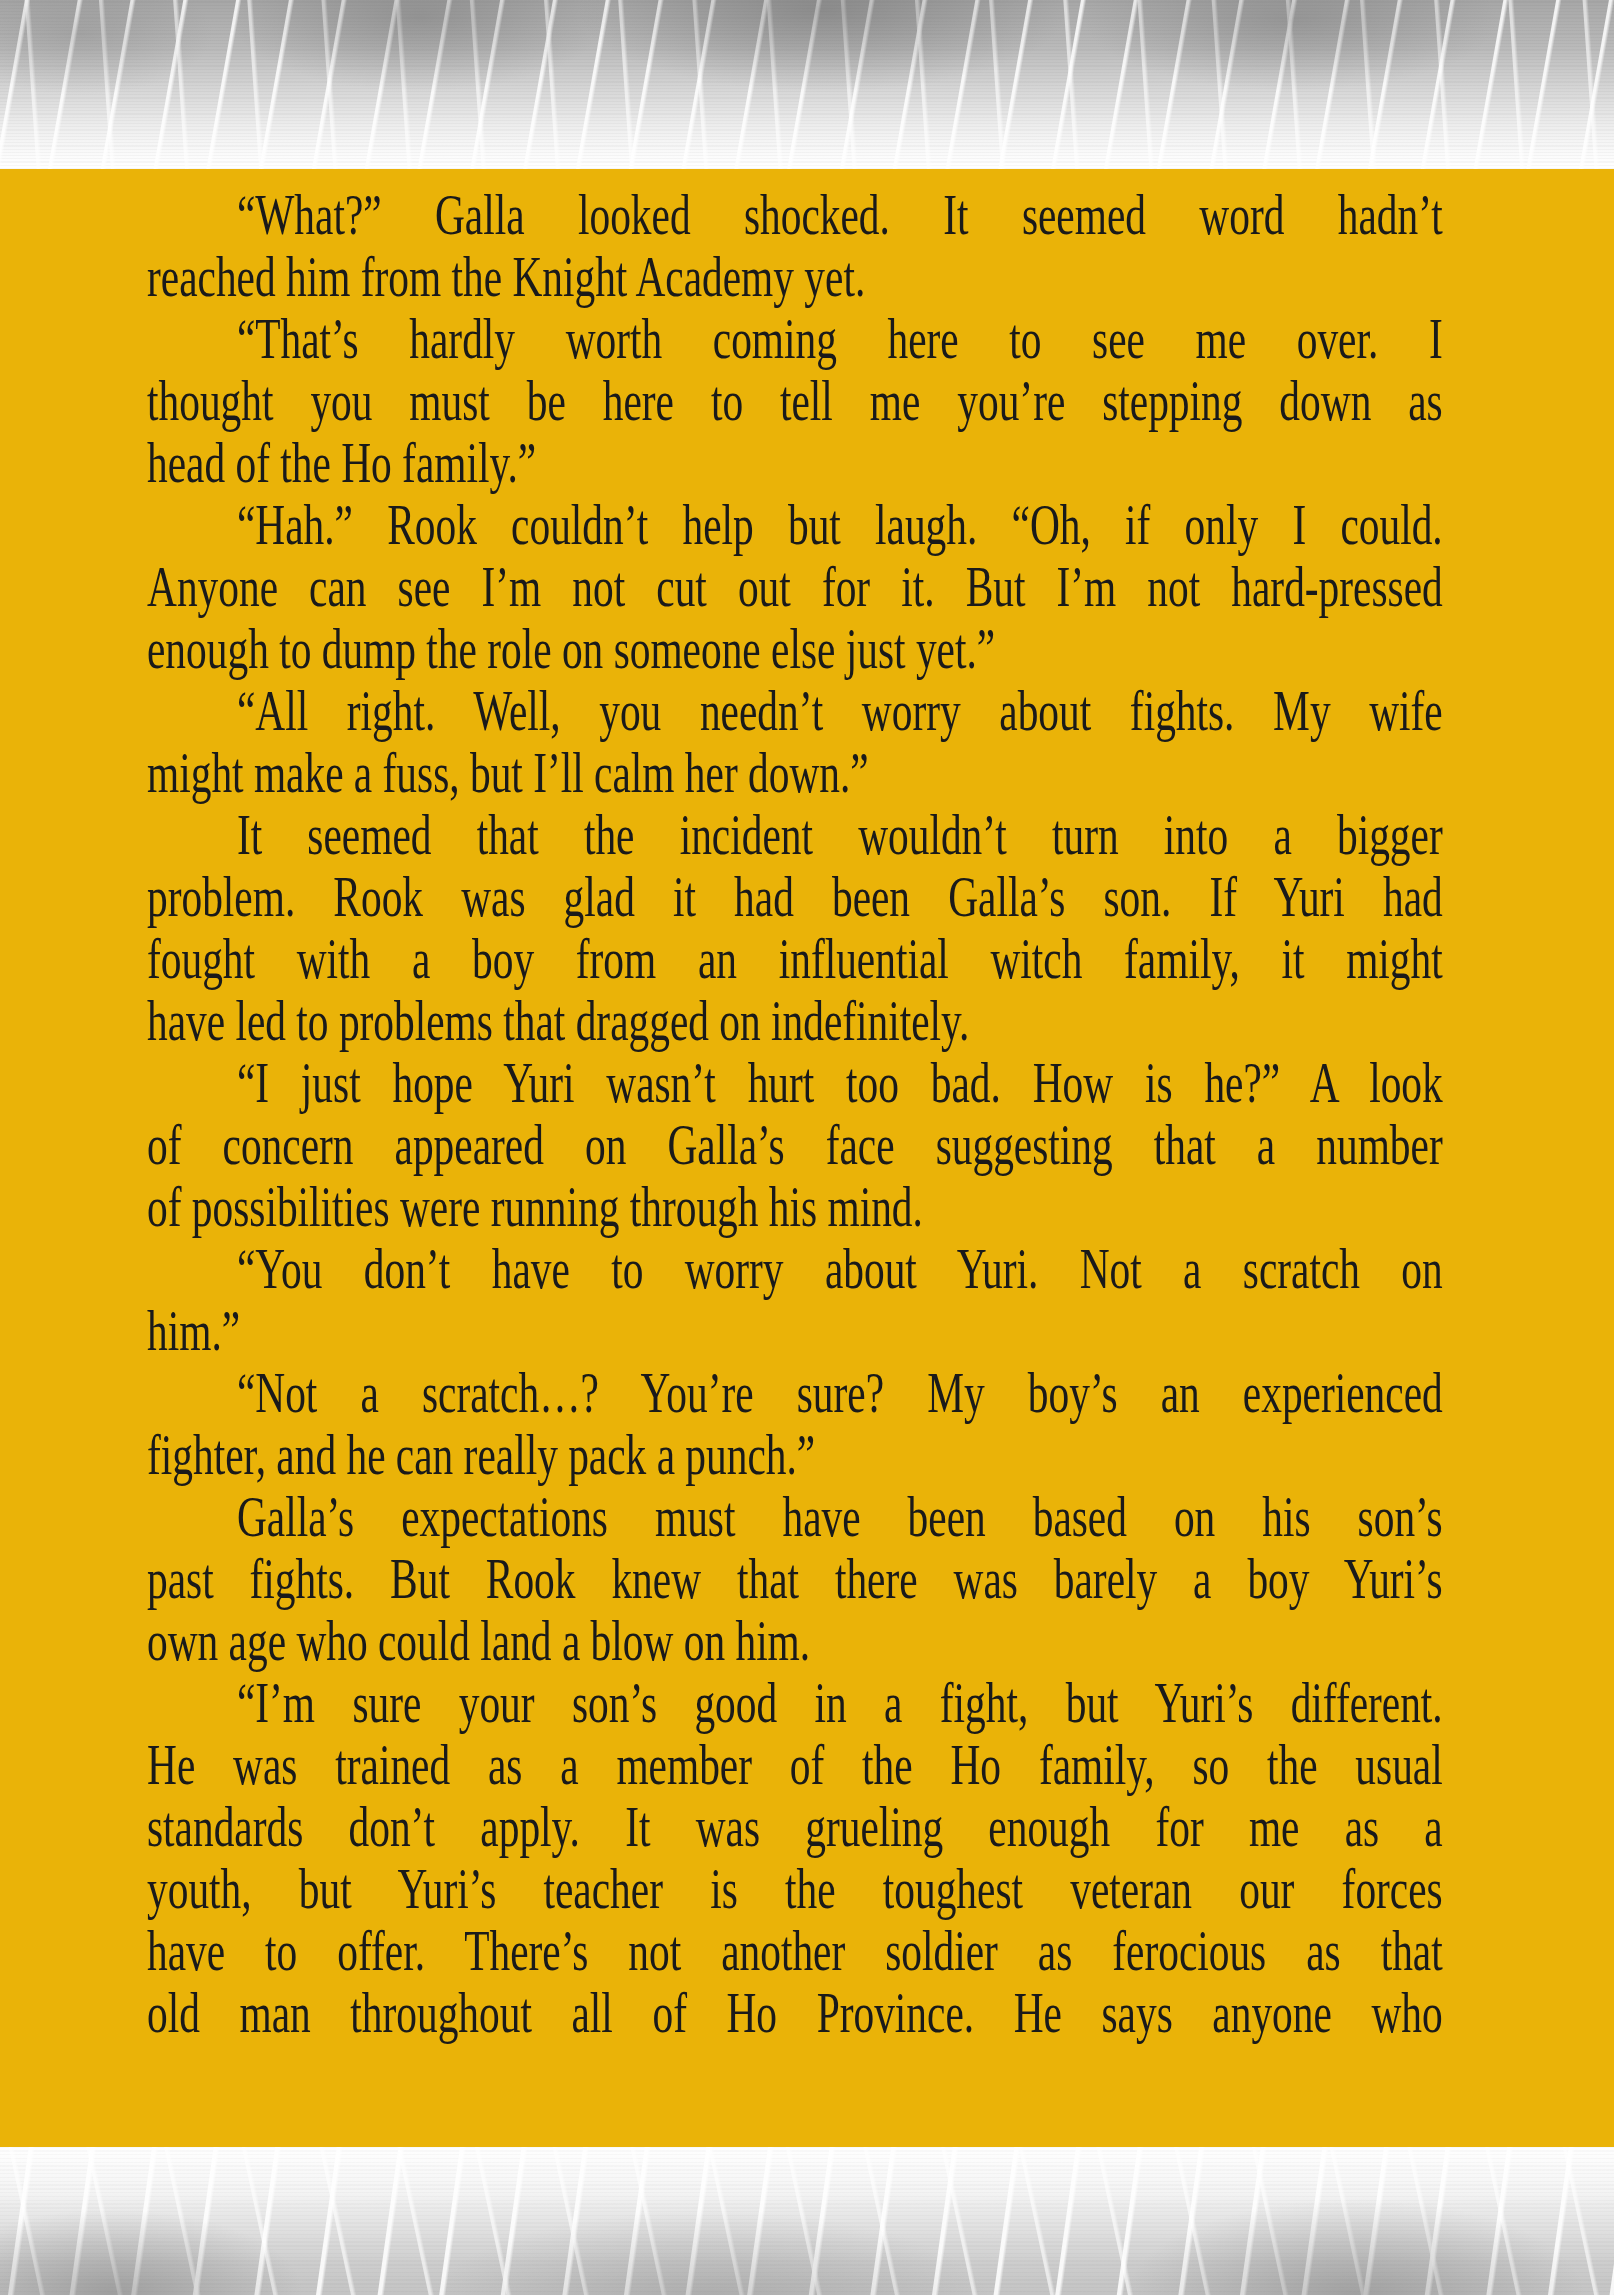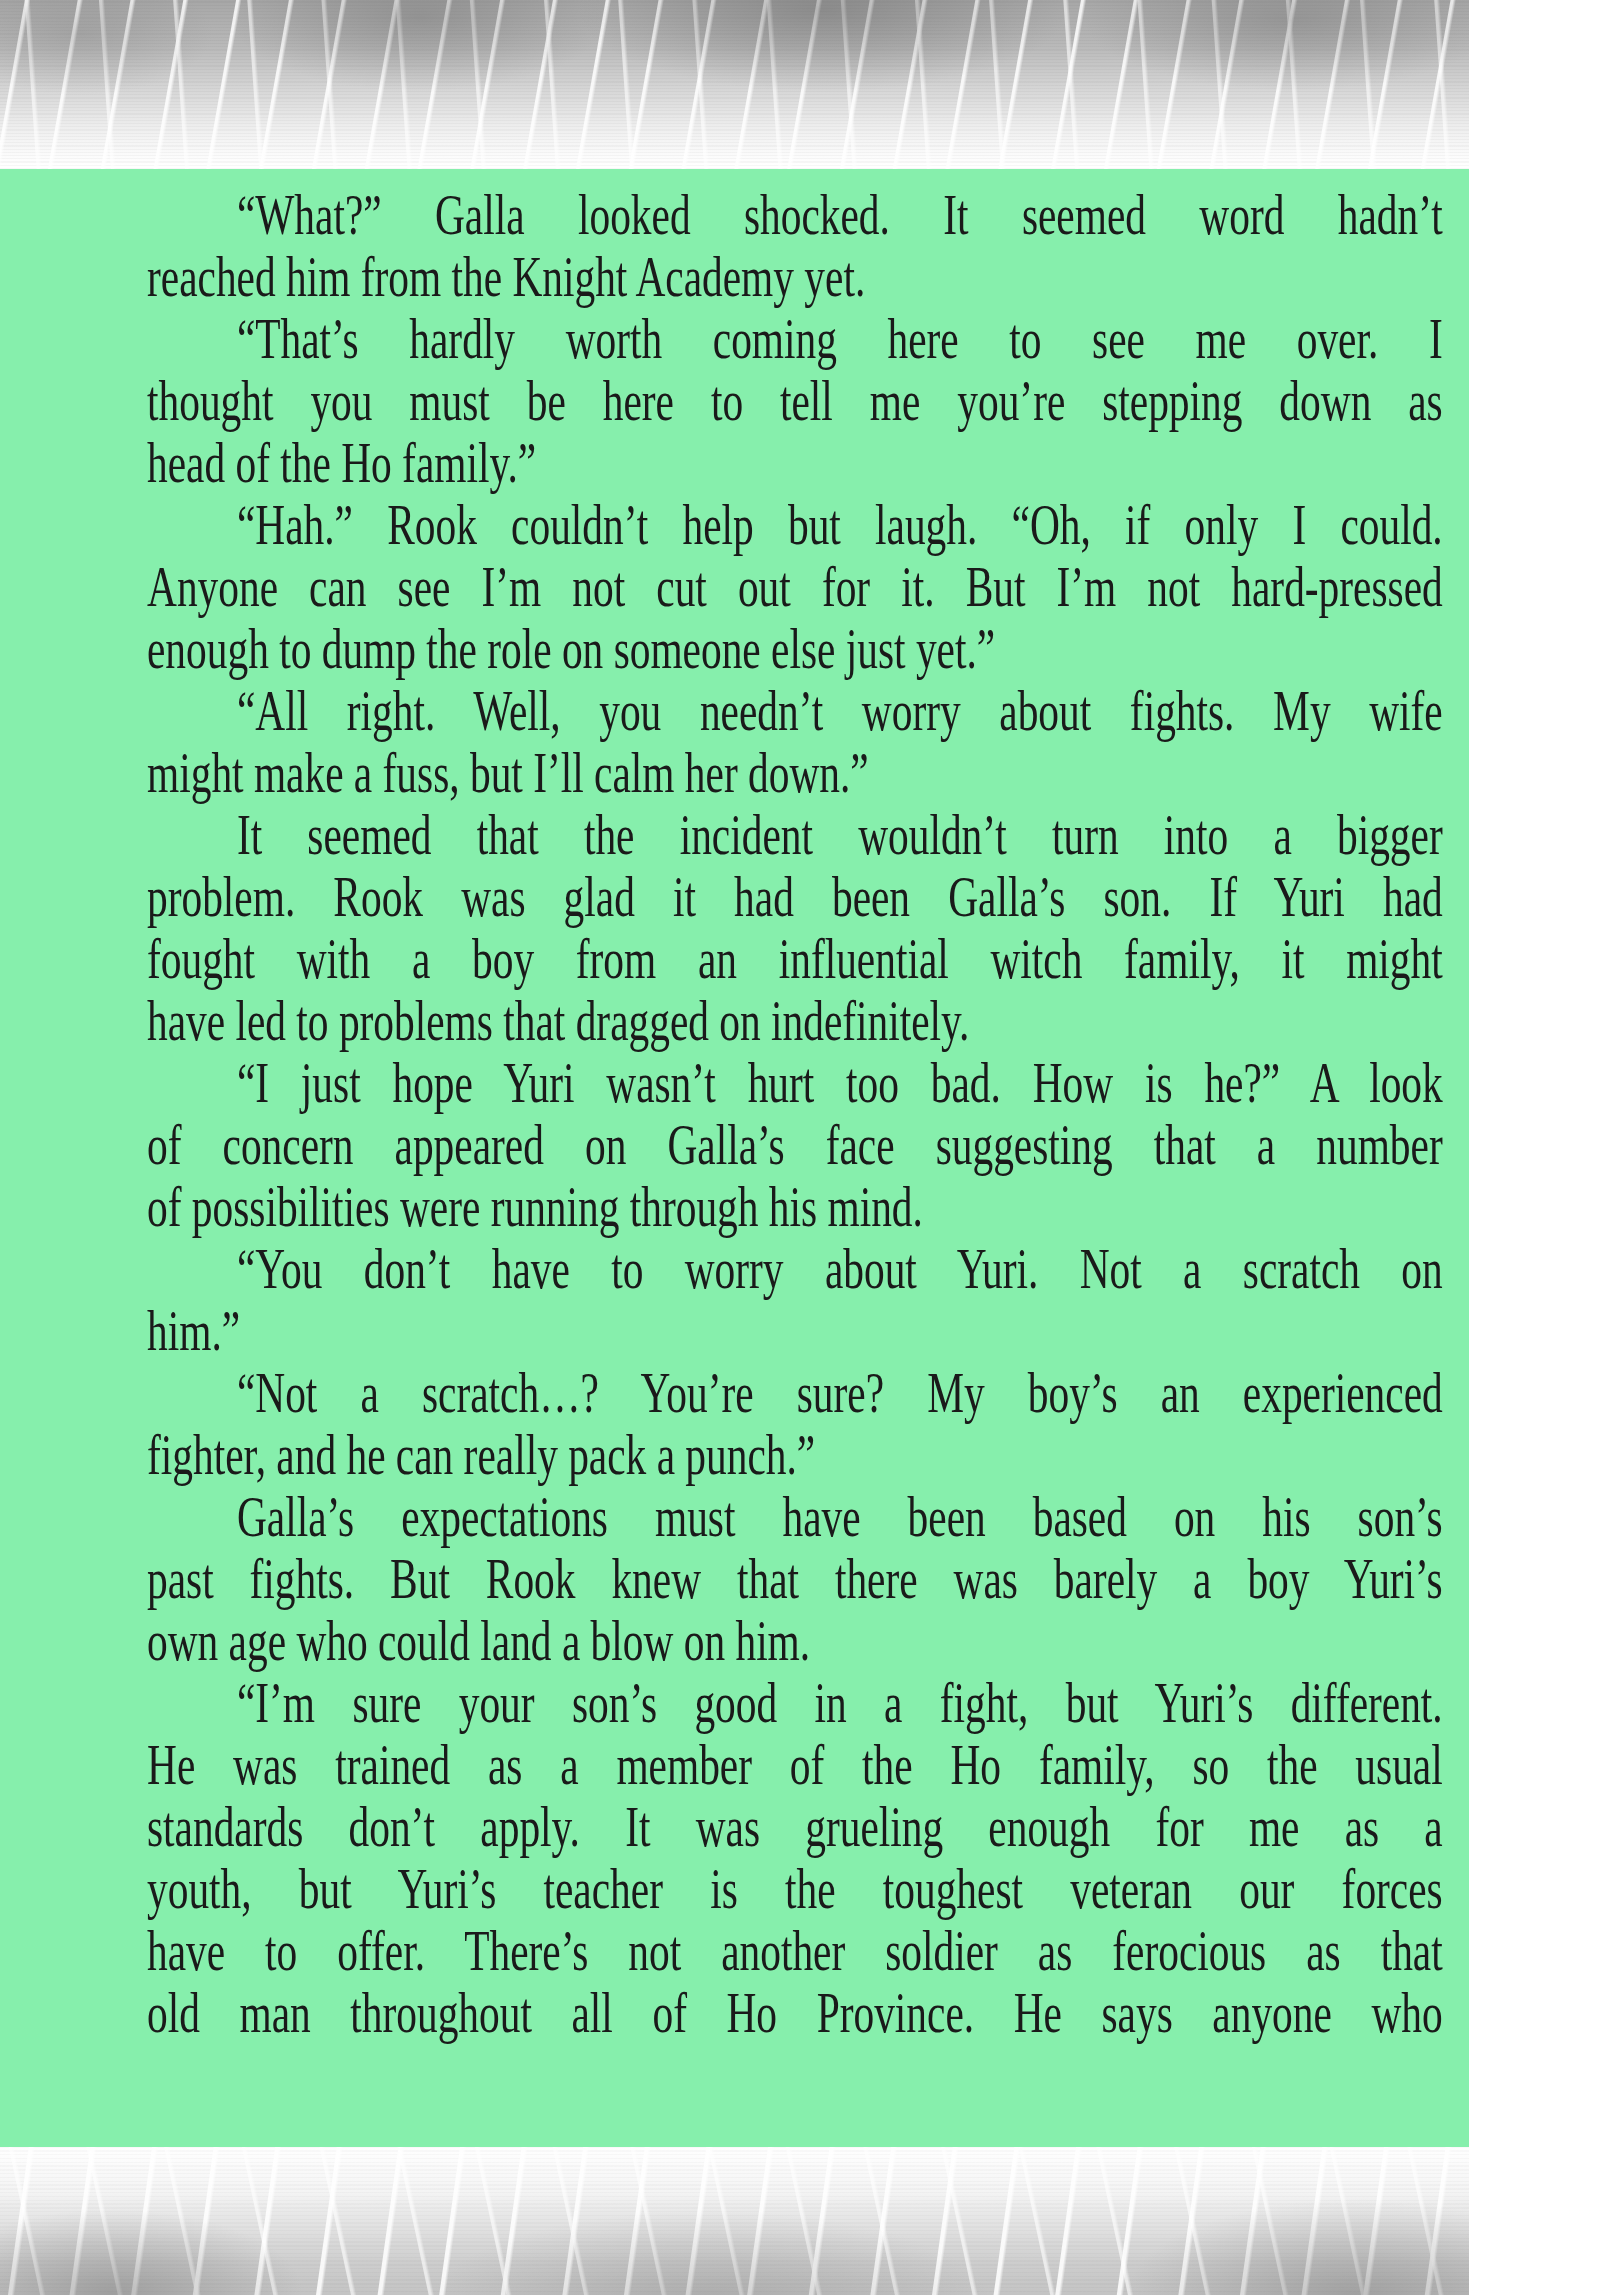--- a/index.html
+++ b/index.html
@@ -2,23 +2,23 @@
 <html style="font-size:10px"><head>
 <meta charset="utf-8">
 <style>
   html, body {
     margin: 0;
     padding: 0;
     background: #ffffff;
   }
   .page {
     position: relative;
-    width: 1469px;
+    width: 1614px;
     height: 2295px;
-    background: #86efac;
+    background: #eab308;
     overflow: hidden;
     font-family: "Liberation Serif", "DejaVu Serif", serif;
   }
 
   
   .texture-top {
     position: absolute;
     left: 0; top: 0;
     width: 1614px; height: 169px;
     background:

